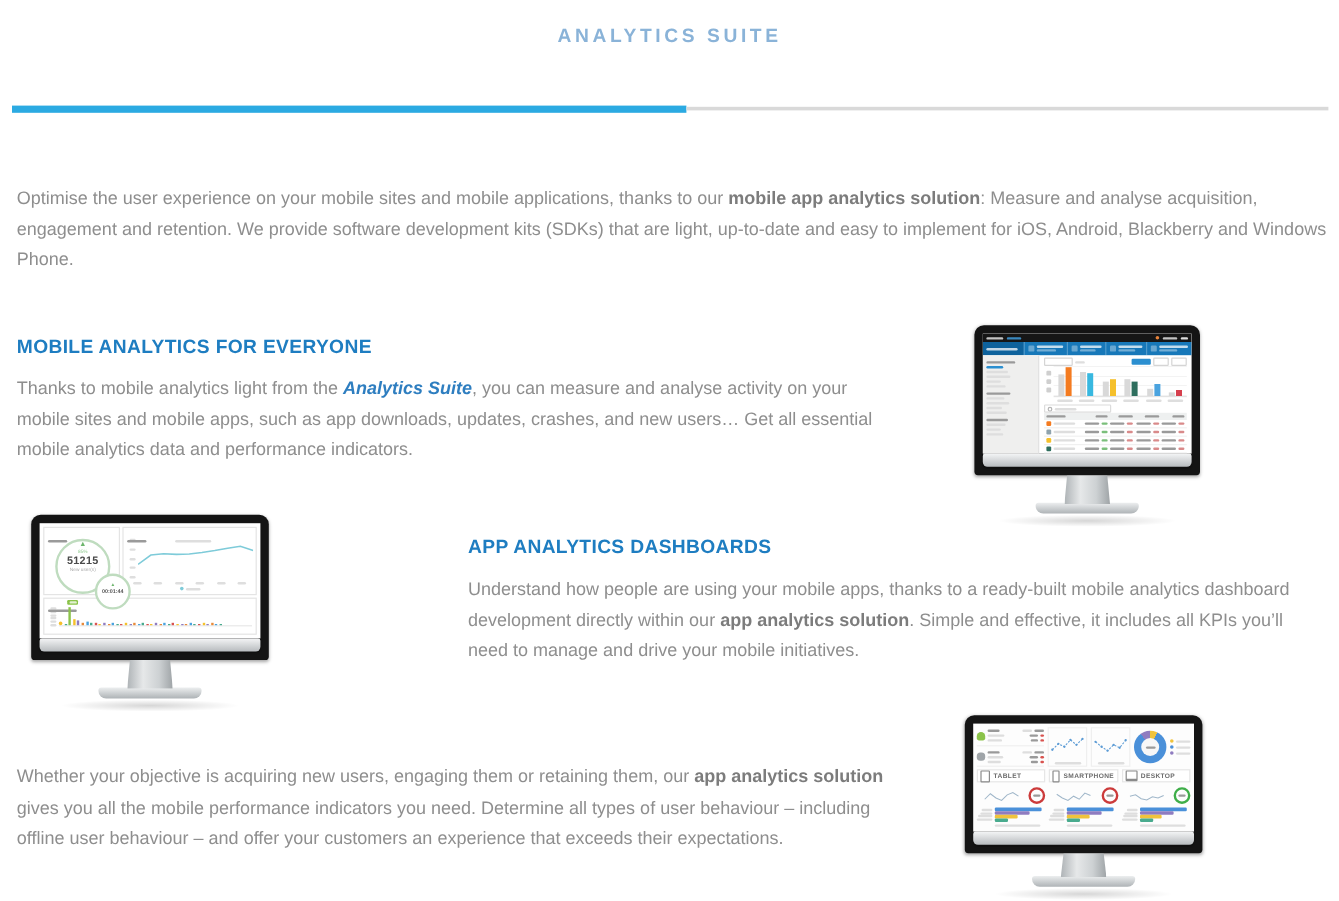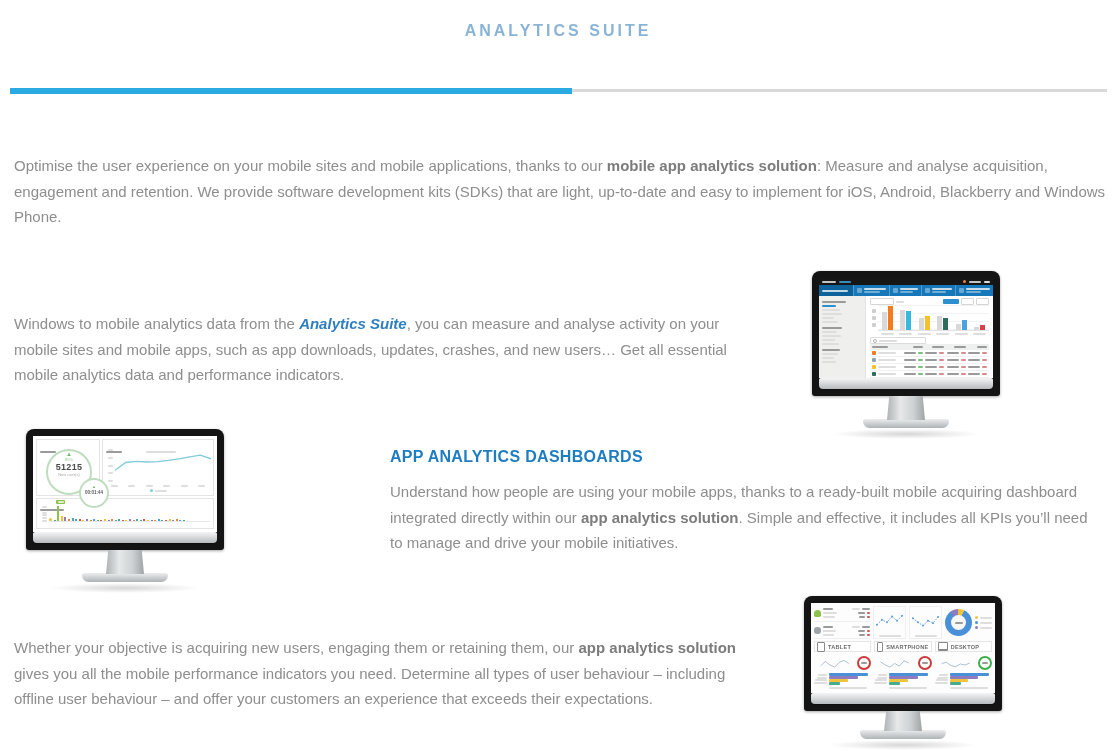--- a/index.html
+++ b/index.html
@@ -149,21 +149,22 @@
 <div class="page">
 
   <div class="eyebrow">ANALYTICS SUITE</div>
   <div class="rule">
     <span class="rule-blue"></span>
     <span class="rule-gray"></span>
   </div>
 
   <p class="body-text" style="top:153px;left:14px;width:1092px;"><span>Optimise the user experience on your mobile sites and mobile applications, thanks to our </span><strong>mobile app analytics solution</strong><span>: Measure and analyse acquisition, engagement and retention. We provide software development kits (SDKs) that are light, up-to-date and easy to implement for iOS, Android, Blackberry and Windows Phone.</span></p>
 
-  <p class="body-text" style="top:311px;left:14px;width:716px;"><span>Windows to mobile analytics data from the </span><a class="inline-link">Analytics Suite</a><span>, you can measure and analyse activity on your mobile sites and mobile apps, such as app downloads, updates, crashes, and new users… Get all essential mobile analytics data and performance indicators.</span></p>
+  <h2 class="sec-heading" style="top:281px;left:14px;">MOBILE ANALYTICS FOR EVERYONE</h2>
+  <p class="body-text" style="top:311px;left:14px;width:716px;"><span>Thanks to mobile analytics light from the </span><a class="inline-link">Analytics Suite</a><span>, you can measure and analyse activity on your mobile sites and mobile apps, such as app downloads, updates, crashes, and new users… Get all essential mobile analytics data and performance indicators.</span></p>
 
   <div class="monitor" style="left:812px;top:271px;width:188px;">
     <div class="m-top">
       <div class="m-screen" style="height:100px;">
         <div class="d1">
           <div class="d1-topbar">
             <span class="ph wh" style="width:14px;"></span>
             <span class="ph" style="width:12px;background:#3a89c0;"></span>
             <span class="sp"></span>
             <span class="d1-dot"></span>
@@ -510,21 +511,21 @@
         </div>
       </div>
       <div class="m-chin"></div>
     </div>
     <div class="m-neck" style="height:24px;"></div>
     <div class="m-base"></div>
     <div class="m-shadow"></div>
   </div>
 
   <h2 class="sec-heading" style="top:448px;left:390px;">APP ANALYTICS DASHBOARDS</h2>
-  <p class="body-text" style="top:479px;left:390px;width:704px;"><span>Understand how people are using your mobile apps, thanks to a ready-built mobile acquiring dashboard integrated directly within our </span><strong>app analytics solution</strong><span>. Simple and effective, it includes all KPIs you’ll need to manage and drive your mobile initiatives.</span></p>
+  <p class="body-text" style="top:479px;left:390px;width:704px;"><span>Understand how people are using your mobile apps, thanks to a ready-built mobile analytics dashboard development directly within our </span><strong>app analytics solution</strong><span>. Simple and effective, it includes all KPIs you’ll need to manage and drive your mobile initiatives.</span></p>
 
   <p class="body-text" style="top:635px;left:14px;width:736px;"><span>Whether your objective is acquiring new users, engaging them or retaining them, our </span><strong>app analytics solution</strong><span> gives you all the mobile performance indicators you need. Determine all types of user behaviour – including offline user behaviour – and offer your customers an experience that exceeds their expectations.</span></p>
 
   <div class="monitor" style="left:804px;top:596px;width:198px;">
     <div class="m-top">
       <div class="m-screen" style="height:90px;background:#fdfdfd;">
         <div class="d3">
           <div class="d3-top">
             <div class="d3-stats">
               <div class="d3-stat">

